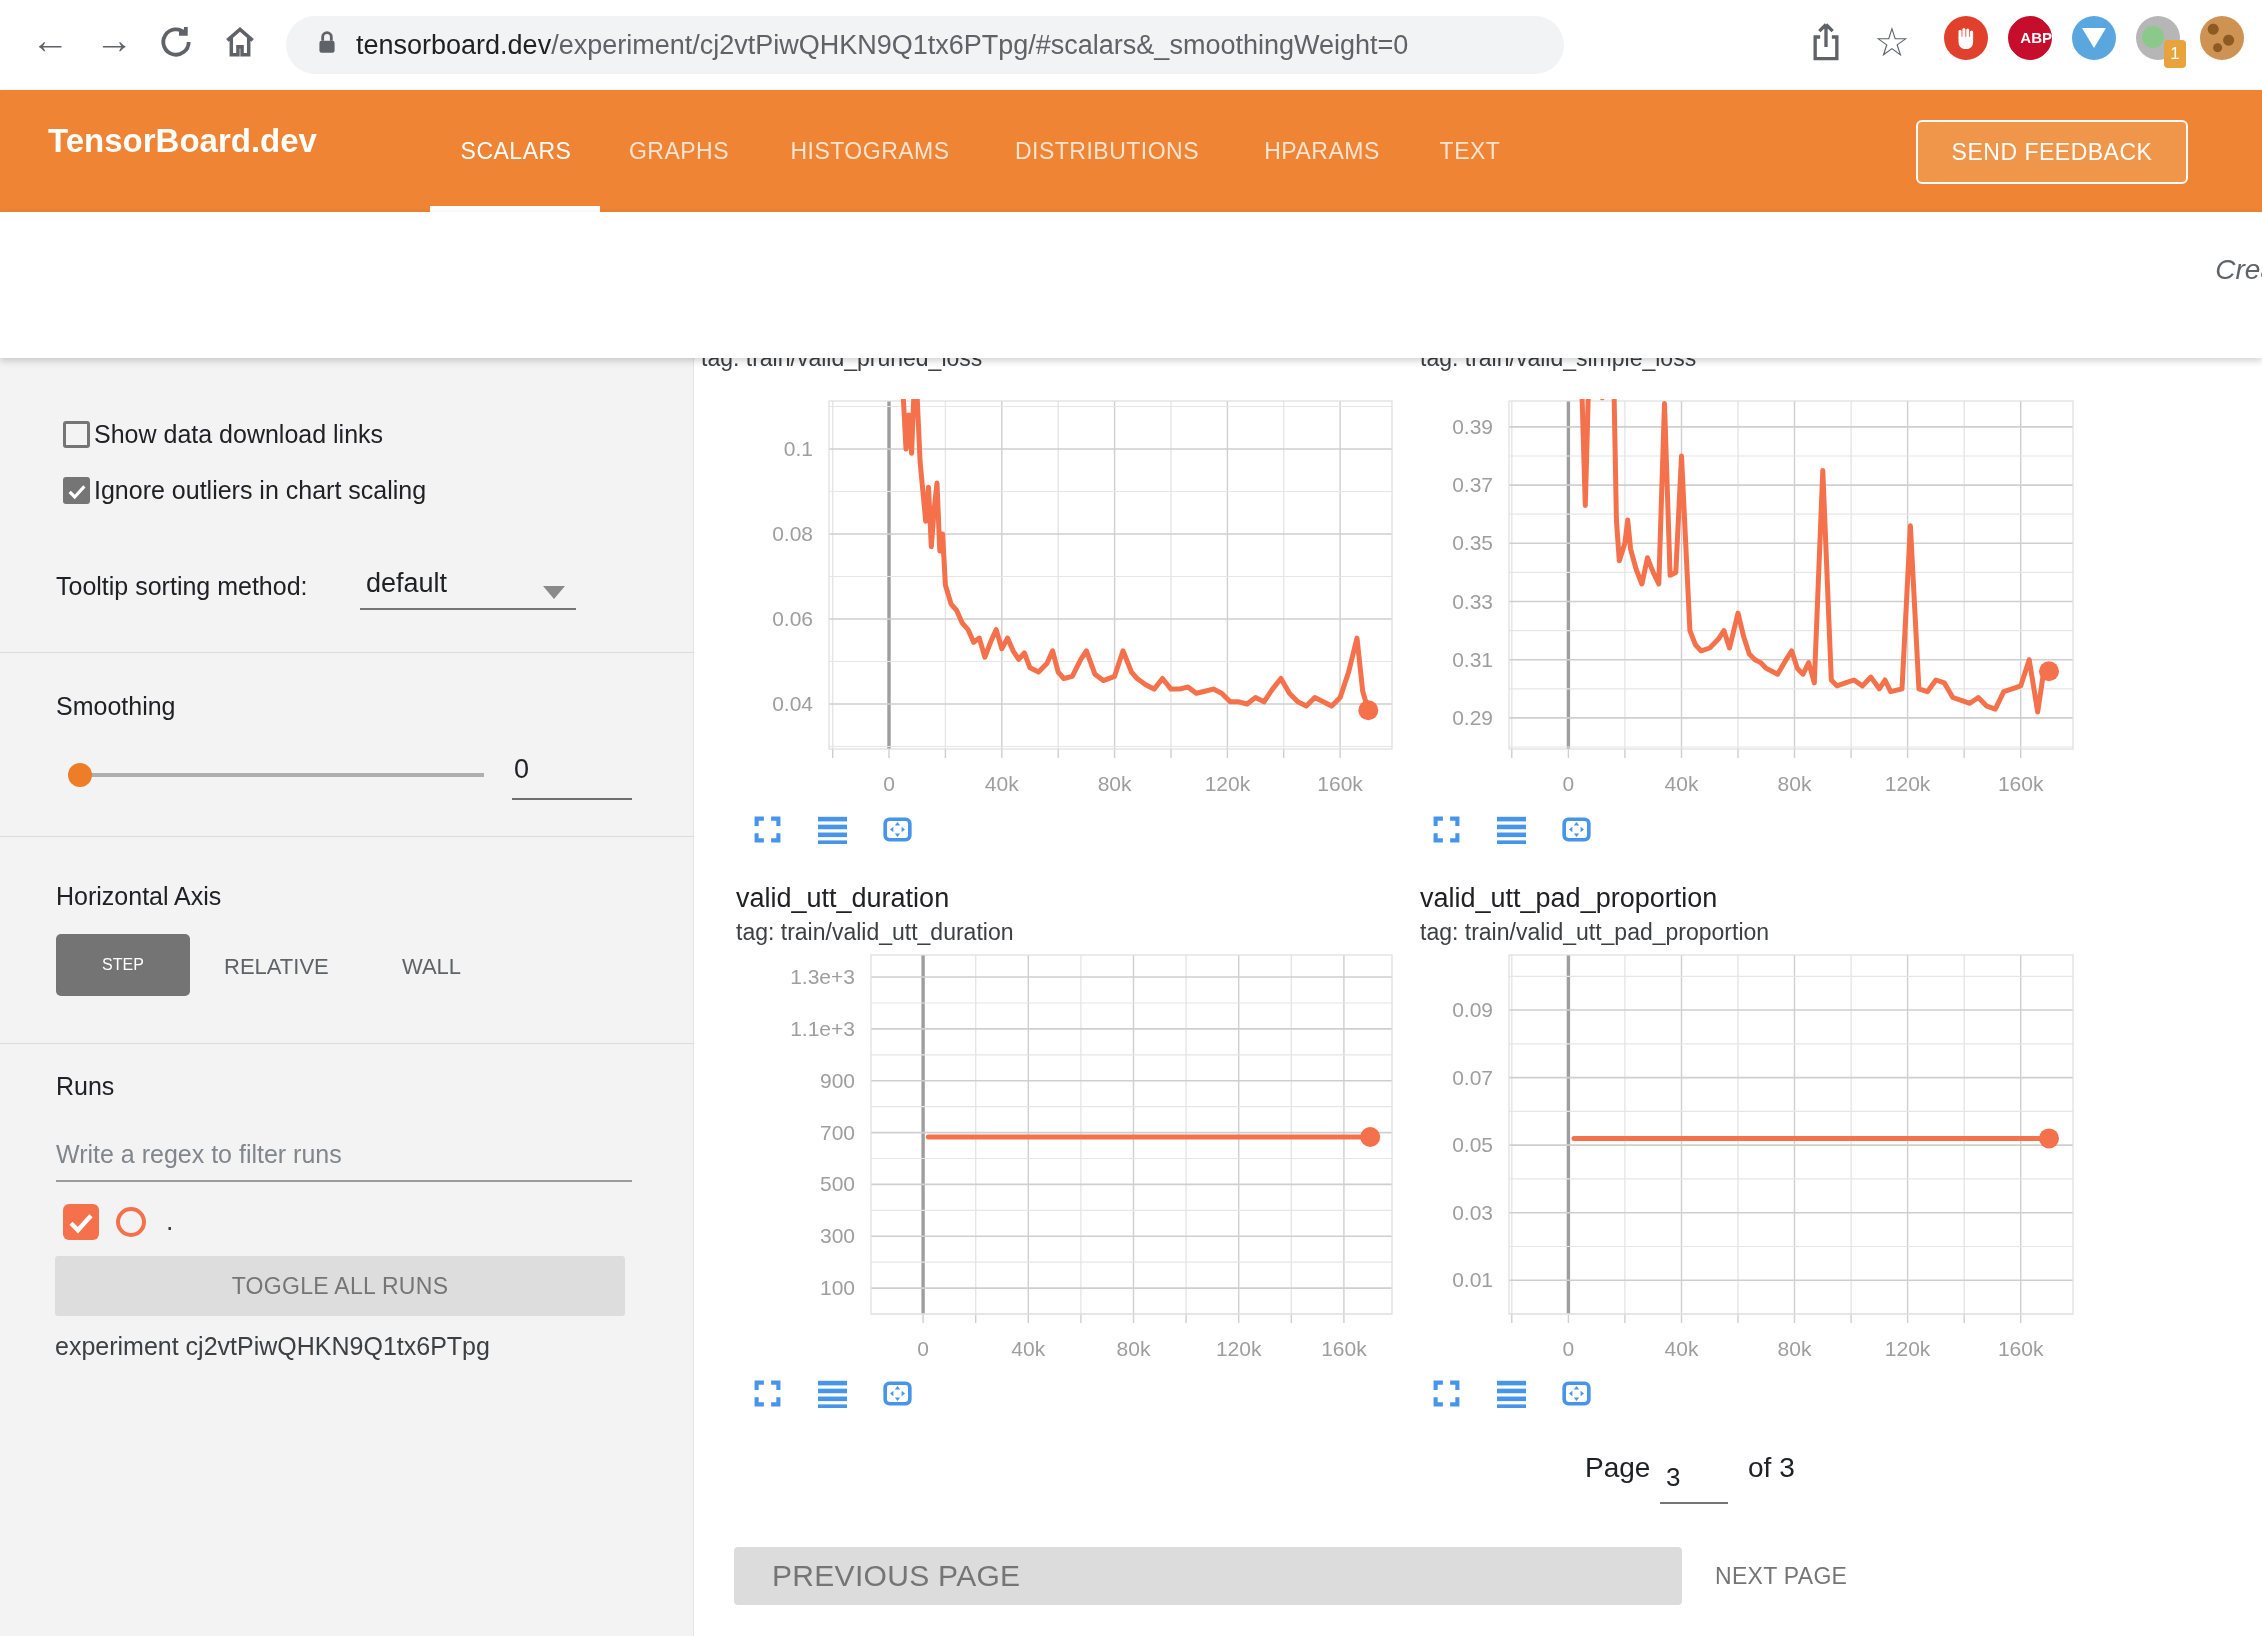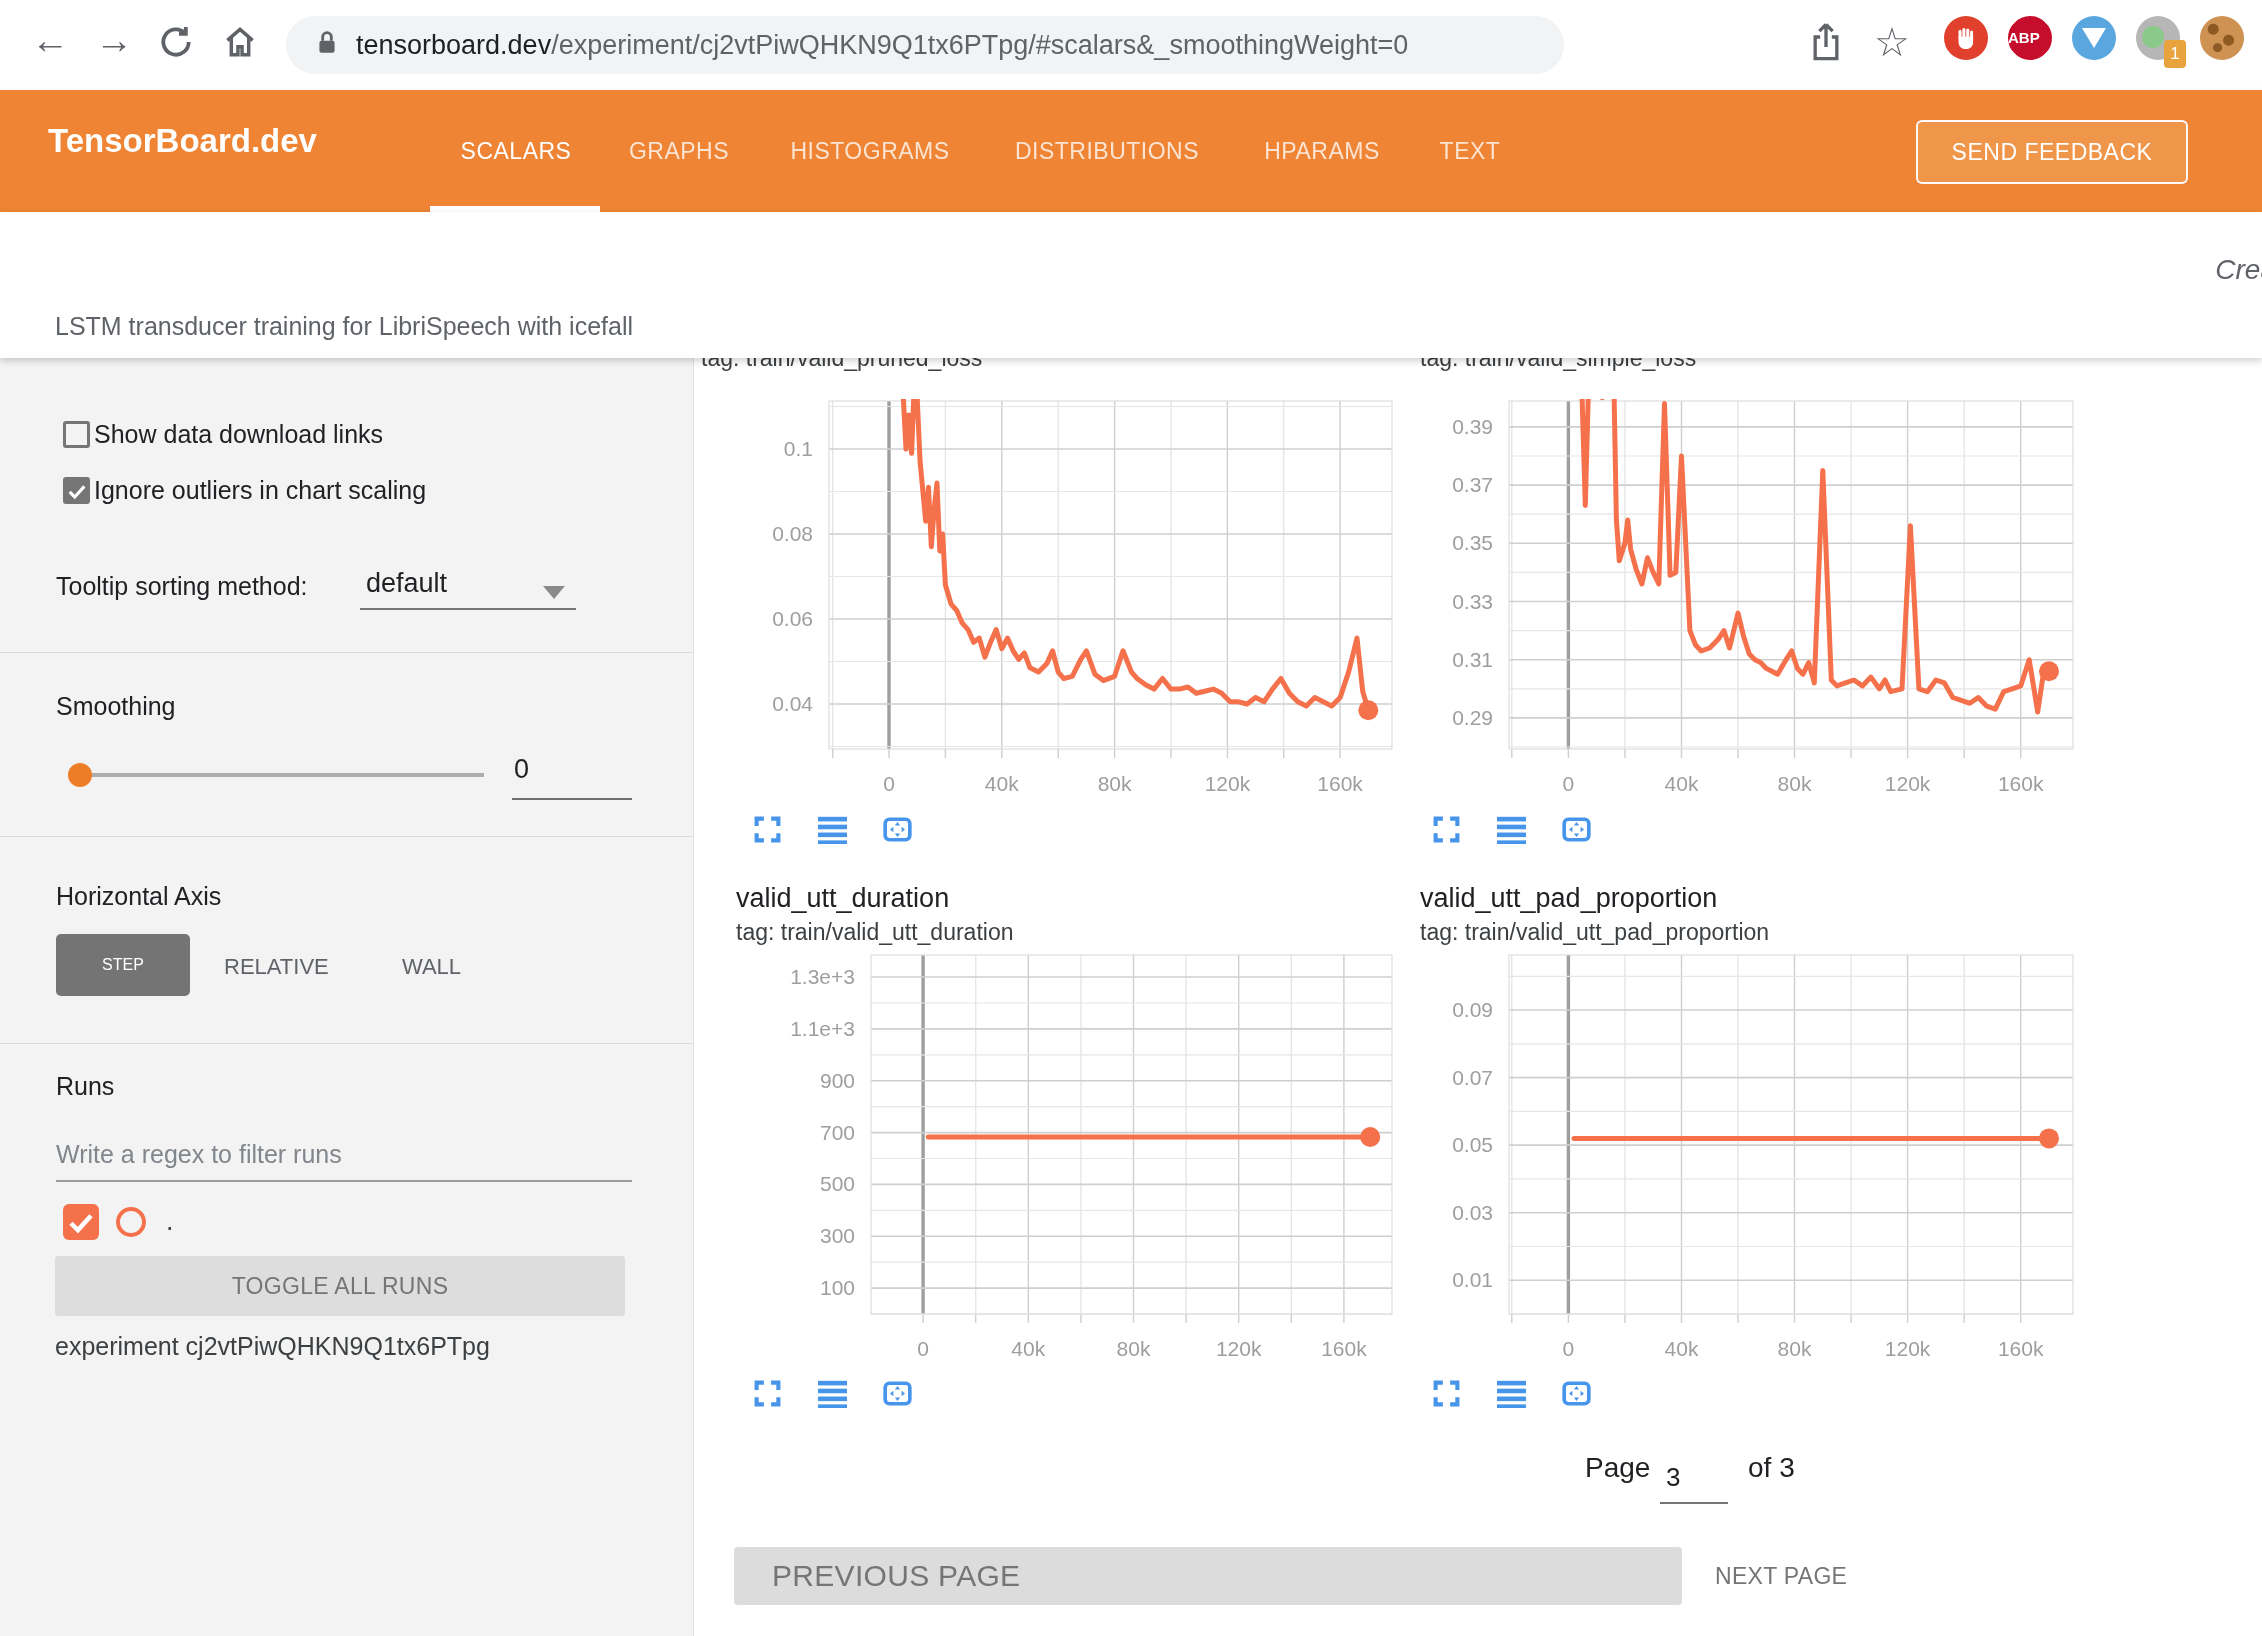--- a/index.html
+++ b/index.html
@@ -11,21 +11,21 @@
   .nav-glyph { position:absolute; top:14px; font-size:38px; color:#5f6368; width:52px; height:52px;
     text-align:center; line-height:52px; cursor:pointer; }
   #url-pill { position:absolute; left:286px; top:16px; width:1278px; height:58px; border-radius:29px;
     background:#f1f3f4; display:flex; align-items:center; padding-left:28px; }
   #url-text { font-size:27px; color:#202124; margin-left:16px; white-space:nowrap; }
   #url-text .path { color:#5f6368; }
   .chrome-right-icon { position:absolute; top:20px; width:44px; height:44px; }
   .ext-circle { border-radius:50%; position:absolute; top:16px; width:44px; height:44px; }
   #ext-hand { left:1944px; background:#e1402c; display:flex; align-items:center; justify-content:center; }
   #ext-abp { left:2008px; background:#c70d2c; clip-path:polygon(30% 0,70% 0,100% 30%,100% 70%,70% 100%,30% 100%,0 70%,0 30%);
-    color:#fff; font-weight:bold; font-size:15px; text-align:left; line-height:44px; }
+    color:#fff; font-weight:bold; font-size:15px; text-align:right; line-height:44px; }
   #ext-v { left:2072px; background:#5aa7e0; overflow:hidden; }
   #ext-v .vtri { position:absolute; left:10px; top:12px; width:0; height:0;
     border-left:12px solid transparent; border-right:12px solid transparent; border-top:20px solid #fff; }
   #ext-profile { left:2136px; background:#b6b6b6; }
   #ext-profile .green { position:absolute; left:6px; top:10px; width:22px; height:22px; border-radius:50%; background:#8bc98a; }
   #ext-profile .badge { position:absolute; right:-6px; bottom:-8px; width:22px; height:28px; background:#e8a33d;
     border-radius:4px; color:#fff; font-size:17px; text-align:center; line-height:28px; }
   #ext-cookie { left:2200px; background:radial-gradient(circle at 30% 30%, #8d5a24 5px, transparent 6px),
     radial-gradient(circle at 65% 55%, #8d5a24 5px, transparent 6px),
     radial-gradient(circle at 40% 72%, #8d5a24 4px, transparent 5px), #ce9352; }
@@ -160,21 +160,20 @@
   <div class="tab" style="left:870px">HISTOGRAMS</div>
   <div class="tab" style="left:1107px">DISTRIBUTIONS</div>
   <div class="tab" style="left:1322px">HPARAMS</div>
   <div class="tab" style="left:1470px">TEXT</div>
   <div id="tab-underline"></div>
   <div id="send-feedback">SEND FEEDBACK</div>
 </div>
 
 <div id="subheader">
   <div id="created-partial">Crea</div>
-  <div id="experiment-desc">LSTM transducer training for LibriSpeech with icefall</div>
 </div>
 
 <div id="main">
 
   <div id="sidebar">
     <div class="cb-row" style="top:62px">
       <div class="cb-box"></div>
       <div class="cb-label">Show data download links</div>
     </div>
     <div class="cb-row" style="top:118px">

